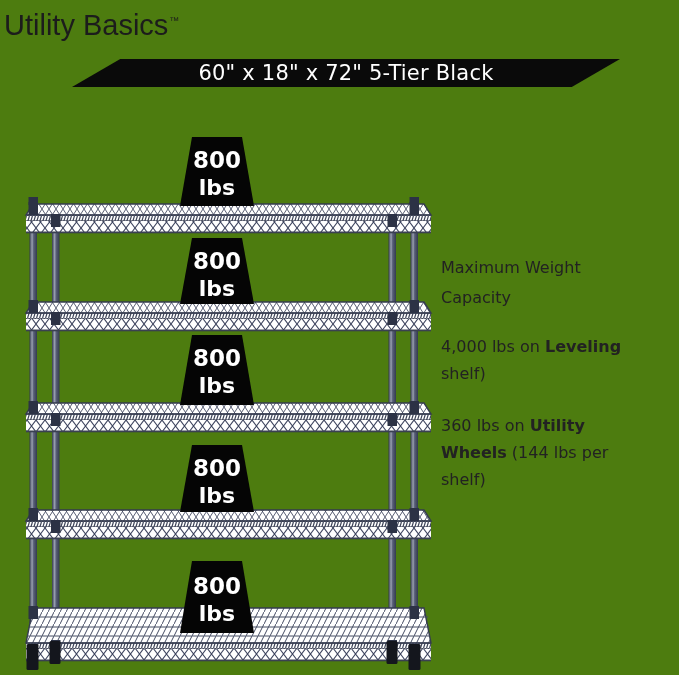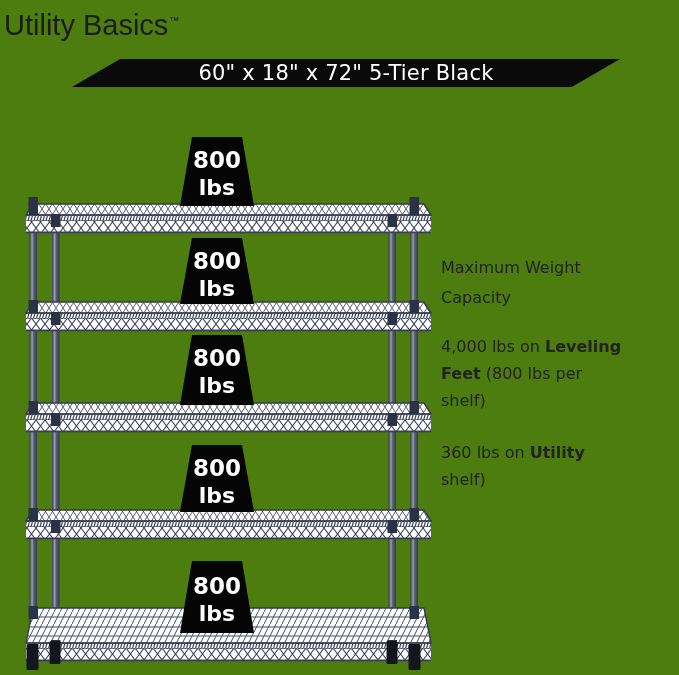--- a/index.html
+++ b/index.html
@@ -173,22 +173,22 @@
     </g>
   </svg>
 
   <div class="cap">
     <div class="cap-h">
       <div class="cap-line">Maximum Weight</div>
       <div class="cap-line">Capacity</div>
     </div>
     <div class="cap-p">
         <div class="cap-line"><span>4,000 lbs on </span><span class="b">Leveling</span></div>
-        <div class="cap-line"><span class="b">Feet</span><span> (800 lbs per</span></div>
         <div class="cap-line"><span>shelf)</span></div>
       </div>
     <div class="cap-p">
         <div class="cap-line"><span>360 lbs on </span><span class="b">Utility</span></div>
+        <div class="cap-line"><span class="b">Wheels</span><span> (144 lbs per</span></div>
         <div class="cap-line"><span>shelf)</span></div>
       </div>
   </div>
 
 </div>
 
 </body></html>

